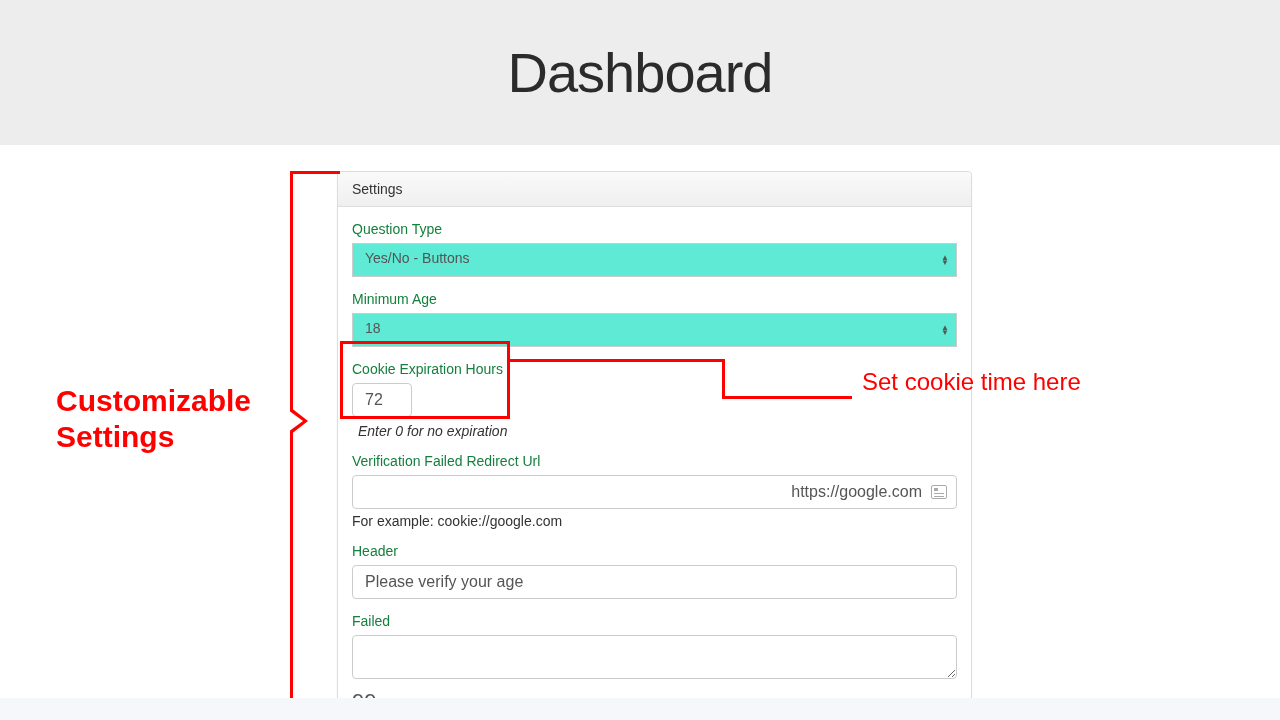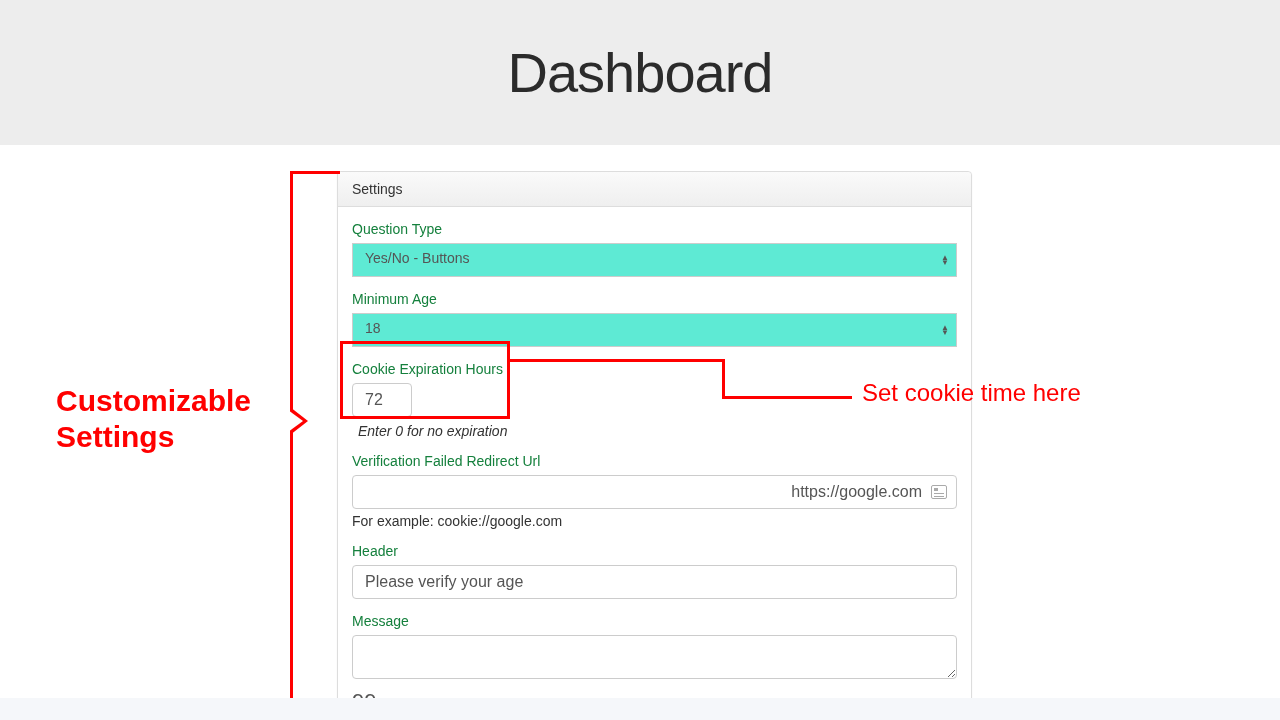--- a/index.html
+++ b/index.html
@@ -86,36 +86,36 @@
         </div>
         <div class="helper-plain">For example: cookie://google.com</div>
       </div>
 
       <div class="field-group">
         <label class="field-label">Header</label>
         <input class="text-input" value="Please verify your age" style="">
       </div>
 
       <div class="field-group">
-        <label class="field-label">Message</label>
+        <label class="field-label">Failed</label>
         <textarea class="textarea-field" style=""></textarea>
         <div class="char-remain">
           <span class="num">99</span><span> characters remaining</span>
         </div>
       </div>
 
     </div>
   </div>
 
   <div class="bracket-left" style="left:290px; top:26px; width:50px; height:533px;"></div>
   <div class="pointer-notch" style="left:290px; top:262px;"></div>
   <div class="callout-text callout-left" style="left:56px; top:238px; width:230px; white-space:pre-line;">Customizable
 Settings</div>
 
   <div class="cookie-highlight" style="left:340px; top:196px; width:170px; height:78px;"></div>
   <div class="lead-line-h" style="left:510px; top:214px; width:215px;"></div>
   <div class="lead-line-v" style="left:722px; top:214px; height:40px;"></div>
   <div class="lead-line-h" style="left:722px; top:251px; width:130px;"></div>
-  <div class="callout-text callout-right" style="left:862px; top:234px;">Set cookie time here</div>
+  <div class="callout-text callout-right" style="left:862px; top:223px;">Set cookie time here</div>
 
 </div>
 
 <div class="footer-strip"></div>
 
 </body></html>

